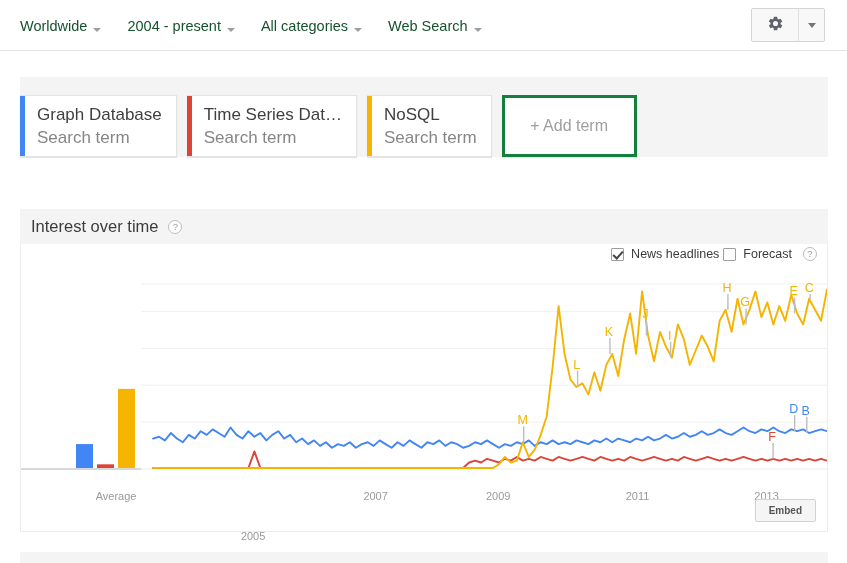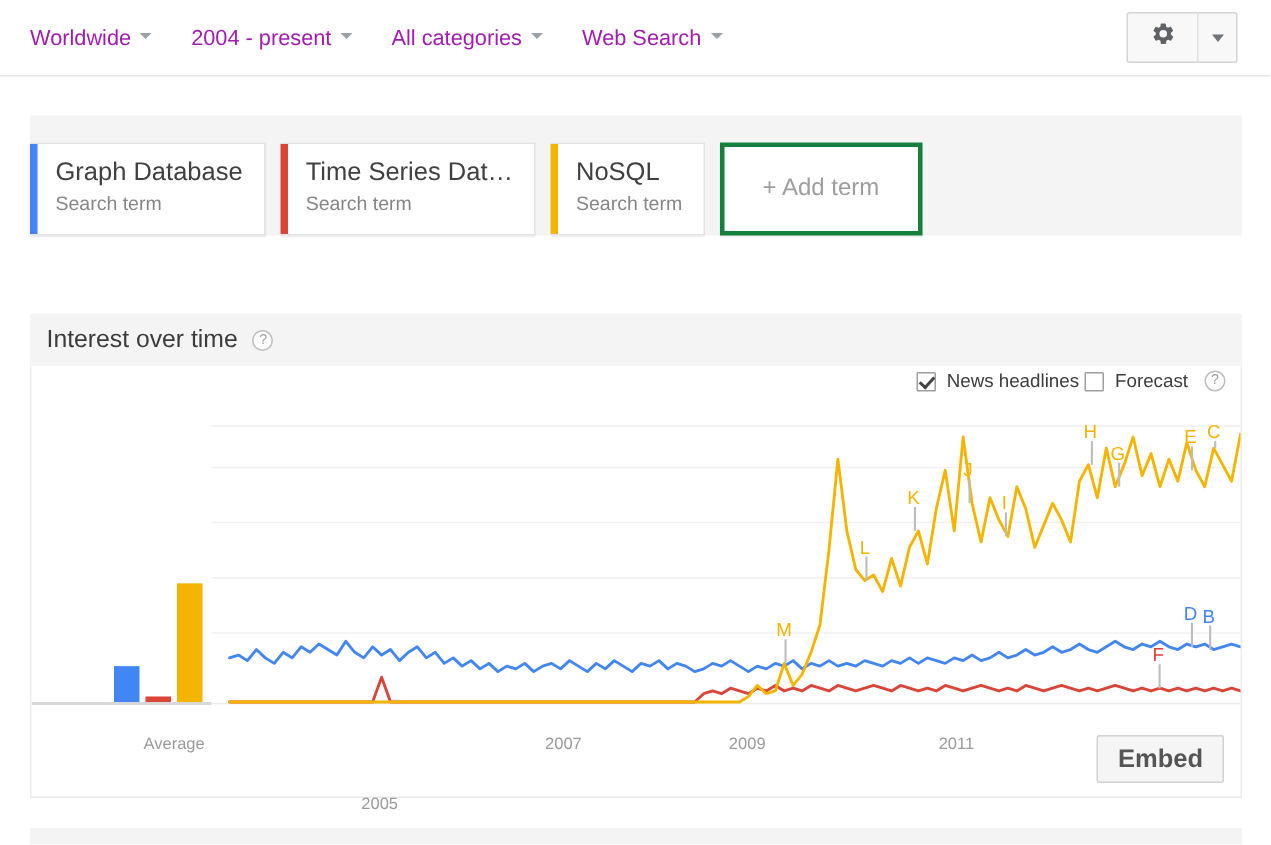--- a/index.html
+++ b/index.html
@@ -12,22 +12,22 @@
   }
   #app { position: relative; width: 847px; height: 563px; background:#fff; }
 
   
   .topnav {
     position: absolute; left:0; top:0; width:847px; height:51px;
     background:#ffffff; border-bottom:1px solid #e4e4e4;
   }
   .navitems { position:absolute; left:20px; top:0; height:51px; display:flex; align-items:center; }
   .navitem {
-    display:flex; align-items:center; gap:6px;
-    margin-right:26px; color:#a21caf; font-size:14.5px; cursor:pointer;
+    display:flex; align-items:flex-end; gap:6px;
+    margin-right:26px; color:#14532d; font-size:14.5px; cursor:pointer;
     white-space:nowrap;
   }
   .navitem .caret {
     width:0;height:0;border-left:4px solid transparent;border-right:4px solid transparent;
     border-top:4px solid #9aa0a6; display:inline-block; position:relative; top:-2px;
   }
   .gearwrap {
     position:absolute; right:22px; top:8px; height:34px; width:74px;
     border:1px solid #d4d4d4; border-radius:2px; background:#f8f8f8;
     display:flex; align-items:center; cursor:pointer;
@@ -50,21 +50,21 @@
     height:62px; background:#ffffff; border:1px solid #e3e3e3; border-left:none;
     box-shadow:0 1px 1px rgba(0,0,0,.10);
     display:flex; align-items:stretch; margin-right:10px; cursor:pointer;
   }
   .card .bar { width:5px; flex:0 0 5px; }
   .card .body { padding:9px 14px 0 12px; }
   .card .title {
     font-size:17px; color:#404040; line-height:20px; white-space:nowrap;
     overflow:hidden; max-width:165px;
   }
-  .card .sub { font-size:13px; color:#868686; margin-top:3px; }
+  .card .sub { font-size:17px; color:#868686; margin-top:3px; }
   .addterm {
     height:62px; width:135px; background:#fff; border:3px solid #15803d;
     box-shadow:0 1px 1px rgba(0,0,0,.10);
     display:flex; align-items:center; justify-content:center;
     color:#9e9e9e; font-size:16px; cursor:pointer;
   }
 
   
   .iot-header {
     position:absolute; left:20px; top:209px; width:808px; height:35px;
@@ -98,21 +98,21 @@
 
   .plot { position:absolute; left:0; top:34px; width:806px; height:212px; }
   .xaxis { position:absolute; left:0; top:246px; width:806px; height:16px; }
   .xtick {
     position:absolute; font-size:11px; color:#9a9a9a; transform:translateX(-50%);
     white-space:nowrap;
   }
   .embedbtn {
     position:absolute; right:11px; bottom:9px;
     border:1px solid #d2d2d2; border-radius:2px; background:#f5f5f5;
-    font-size:17px; font-weight:bold; color:#555;
+    font-size:10px; font-weight:bold; color:#555;
     padding:5px 13px; cursor:pointer;
   }
 
   .bottomband {
     position:absolute; left:20px; top:552px; width:808px; height:11px; background:#f4f4f4;
   }
 </style>
 </head>
 <body>
 

